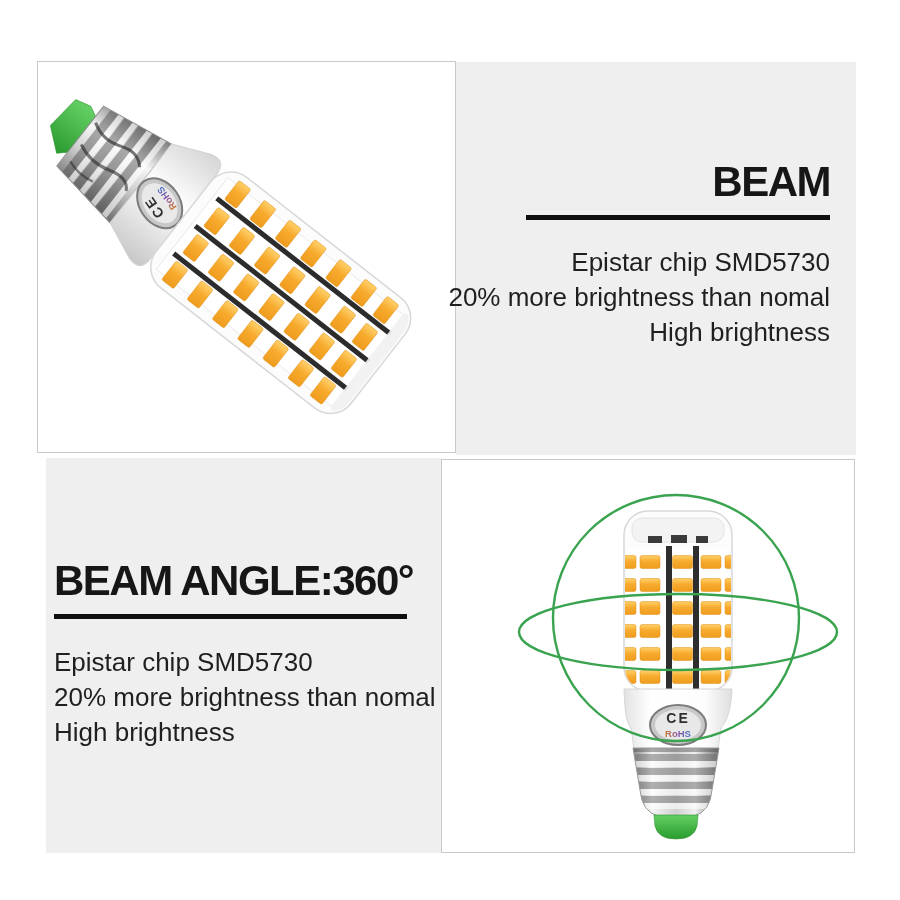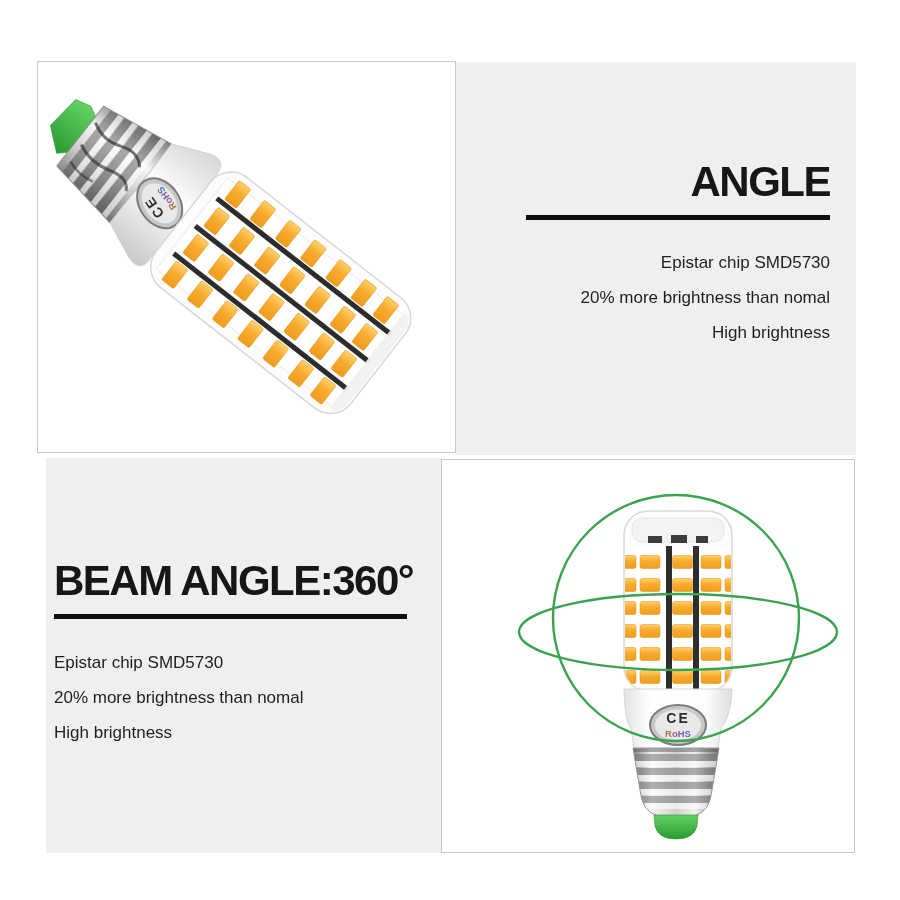--- a/index.html
+++ b/index.html
@@ -23,21 +23,21 @@
     position:absolute; margin:0; font-weight:bold; color:#161616;
     font-size:42px; letter-spacing:-1.5px; line-height:1; white-space:nowrap;
   }
   .panel-chip .section-title { right:26px; top:99px; }
   .panel-beam .section-title { left:8px;  top:102px; }
 
   .divider { position:absolute; height:5px; background:#0f0f0f; }
   .panel-chip .divider { right:26px; top:153px; width:304px; }
   .panel-beam .divider { left:8px;  top:156px; width:353px; }
 
-  .lines { position:absolute; font-size:17px; color:#1f1f1f; line-height:35px; white-space:nowrap; }
+  .lines { position:absolute; font-size:26px; color:#1f1f1f; line-height:35px; white-space:nowrap; }
   .panel-chip .lines { right:26px; top:183px; text-align:right; }
   .panel-beam .lines { left:8px;  top:187px; text-align:left; }
   .lines p { margin:0; }
 
   .ce-text  { font-family:"Liberation Sans", sans-serif; font-weight:bold; font-size:14px;
               fill:#2f2f2f; text-anchor:middle; letter-spacing:2px; }
   .rohs-text{ font-family:"Liberation Sans", sans-serif; font-weight:bold; font-size:9.5px;
               text-anchor:middle; }
 </style>
 </head>
@@ -149,21 +149,21 @@
               <use href="#d-ledrect" x="358.5" y="39"></use>
             </g>
             <rect x="382" y="-62" width="12" height="124" rx="6" fill="#f1f1f1" opacity="0.9"></rect>
           </g>
         </g>
       </g>
     </svg>
   </section>
 
   <section class="panel panel-chip">
-    <h2 class="section-title">ANGLE</h2>
+    <h2 class="section-title">BEAM</h2>
     <div class="divider"></div>
     <div class="lines">
       <p>Epistar chip SMD5730</p>
       <p>20% more brightness than nomal</p>
       <p>High brightness</p>
     </div>
   </section>
 
   <section class="panel panel-beam">
     <h2 class="section-title">BEAM ANGLE:360°</h2>

